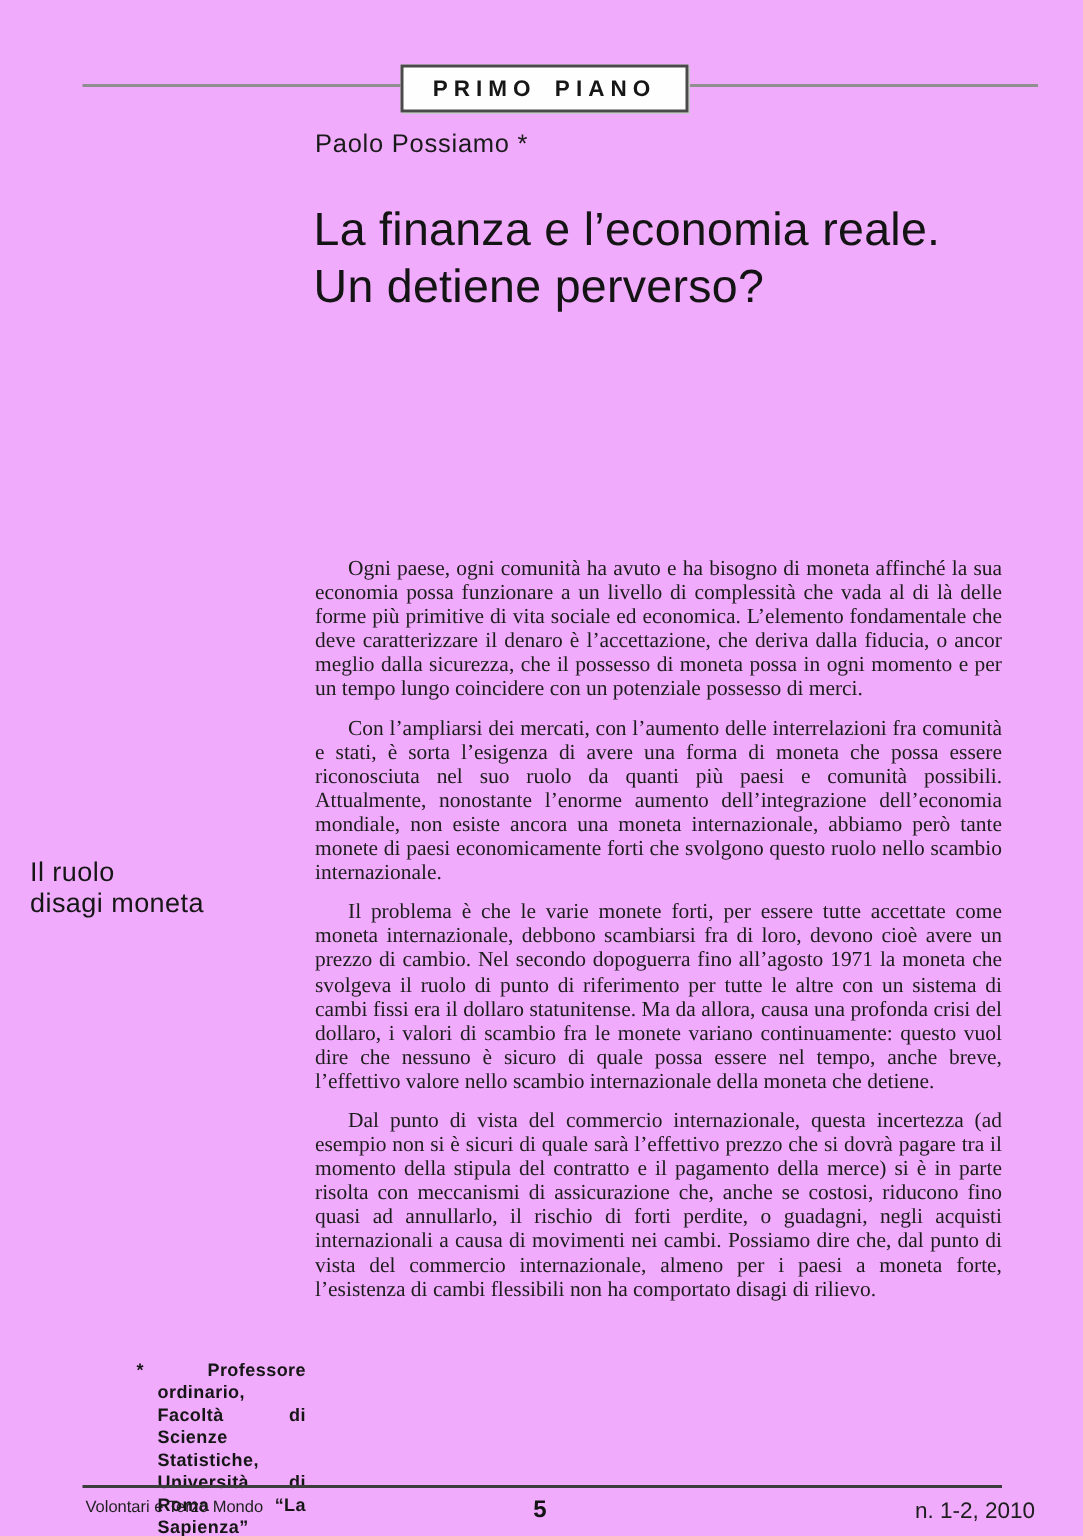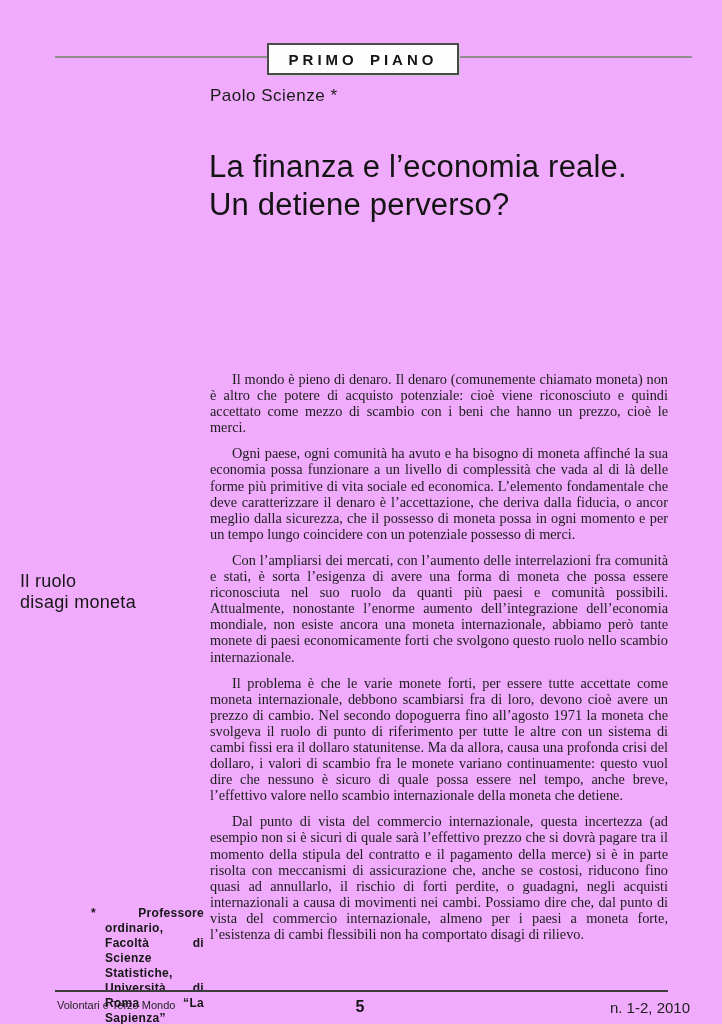--- a/index.html
+++ b/index.html
@@ -55,21 +55,21 @@
     position: absolute;
     left: 210px;
     top: 86px;
     font-size: 17px;
     letter-spacing: 0.5px;
     color: #1a1a1a;
   }
   .article-title {
     position: absolute;
     left: 209px;
-    top: 148px;
+    top: 134px;
     width: 480px;
     font-size: 31px;
     font-weight: 400;
     line-height: 38px;
     letter-spacing: 0.2px;
     color: #141414;
   }
 
   
   .margin-note {
@@ -157,34 +157,33 @@
 </head>
 <body>
 
 <div class="page">
 
   <div class="header-rule"></div>
   <div class="section-label-box">
     <span class="section-label">PRIMO PIANO</span>
   </div>
 
-  <div class="author-line">Paolo Scienze *</div>
+  <div class="author-line">Paolo Possiamo *</div>
 
   <h1 class="article-title" style="margin:0;">
     <span>La finanza e l’economia reale.</span><br>
     <span>Un detiene perverso?</span>
   </h1>
 
   <div class="margin-note">
     <span>Il ruolo</span><br>
     <span>disagi moneta</span>
   </div>
 
   <div class="article-body">
-      <p>Il mondo è pieno di denaro. Il denaro (comunemente chiamato moneta) non è altro che potere di acquisto potenziale: cioè viene riconosciuto e quindi accettato come mezzo di scambio con i beni che hanno un prezzo, cioè le merci.</p>
       <p>Ogni paese, ogni comunità ha avuto e ha bisogno di moneta affinché la sua economia possa funzionare a un livello di complessità che vada al di là delle forme più primitive di vita sociale ed economica. L’elemento fondamentale che deve caratterizzare il denaro è l’accettazione, che deriva dalla fiducia, o ancor meglio dalla sicurezza, che il possesso di moneta possa in ogni momento e per un tempo lungo coincidere con un potenziale possesso di merci.</p>
       <p>Con l’ampliarsi dei mercati, con l’aumento delle interrelazioni fra comunità e stati, è sorta l’esigenza di avere una forma di moneta che possa essere riconosciuta nel suo ruolo da quanti più paesi e comunità possibili. Attualmente, nonostante l’enorme aumento dell’integrazione dell’economia mondiale, non esiste ancora una moneta internazionale, abbiamo però tante monete di paesi economicamente forti che svolgono questo ruolo nello scambio internazionale.</p>
       <p>Il problema è che le varie monete forti, per essere tutte accettate come moneta internazionale, debbono scambiarsi fra di loro, devono cioè avere un prezzo di cambio. Nel secondo dopoguerra fino all’agosto 1971 la moneta che svolgeva il ruolo di punto di riferimento per tutte le altre con un sistema di cambi fissi era il dollaro statunitense. Ma da allora, causa una profonda crisi del dollaro, i valori di scambio fra le monete variano continuamente: questo vuol dire che nessuno è sicuro di quale possa essere nel tempo, anche breve, l’effettivo valore nello scambio internazionale della moneta che detiene.</p>
       <p>Dal punto di vista del commercio internazionale, questa incertezza (ad esempio non si è sicuri di quale sarà l’effettivo prezzo che si dovrà pagare tra il momento della stipula del contratto e il pagamento della merce) si è in parte risolta con meccanismi di assicurazione che, anche se costosi, riducono fino quasi ad annullarlo, il rischio di forti perdite, o guadagni, negli acquisti internazionali a causa di movimenti nei cambi. Possiamo dire che, dal punto di vista del commercio internazionale, almeno per i paesi a moneta forte, l’esistenza di cambi flessibili non ha comportato disagi di rilievo.</p>
     </div>
 
   <div class="footnote">
     <span class="hang">
       <span>*</span>&nbsp;<span>Professore ordinario, Facoltà di Scienze Statistiche, Università di Roma “La Sapienza”</span>
     </span>

